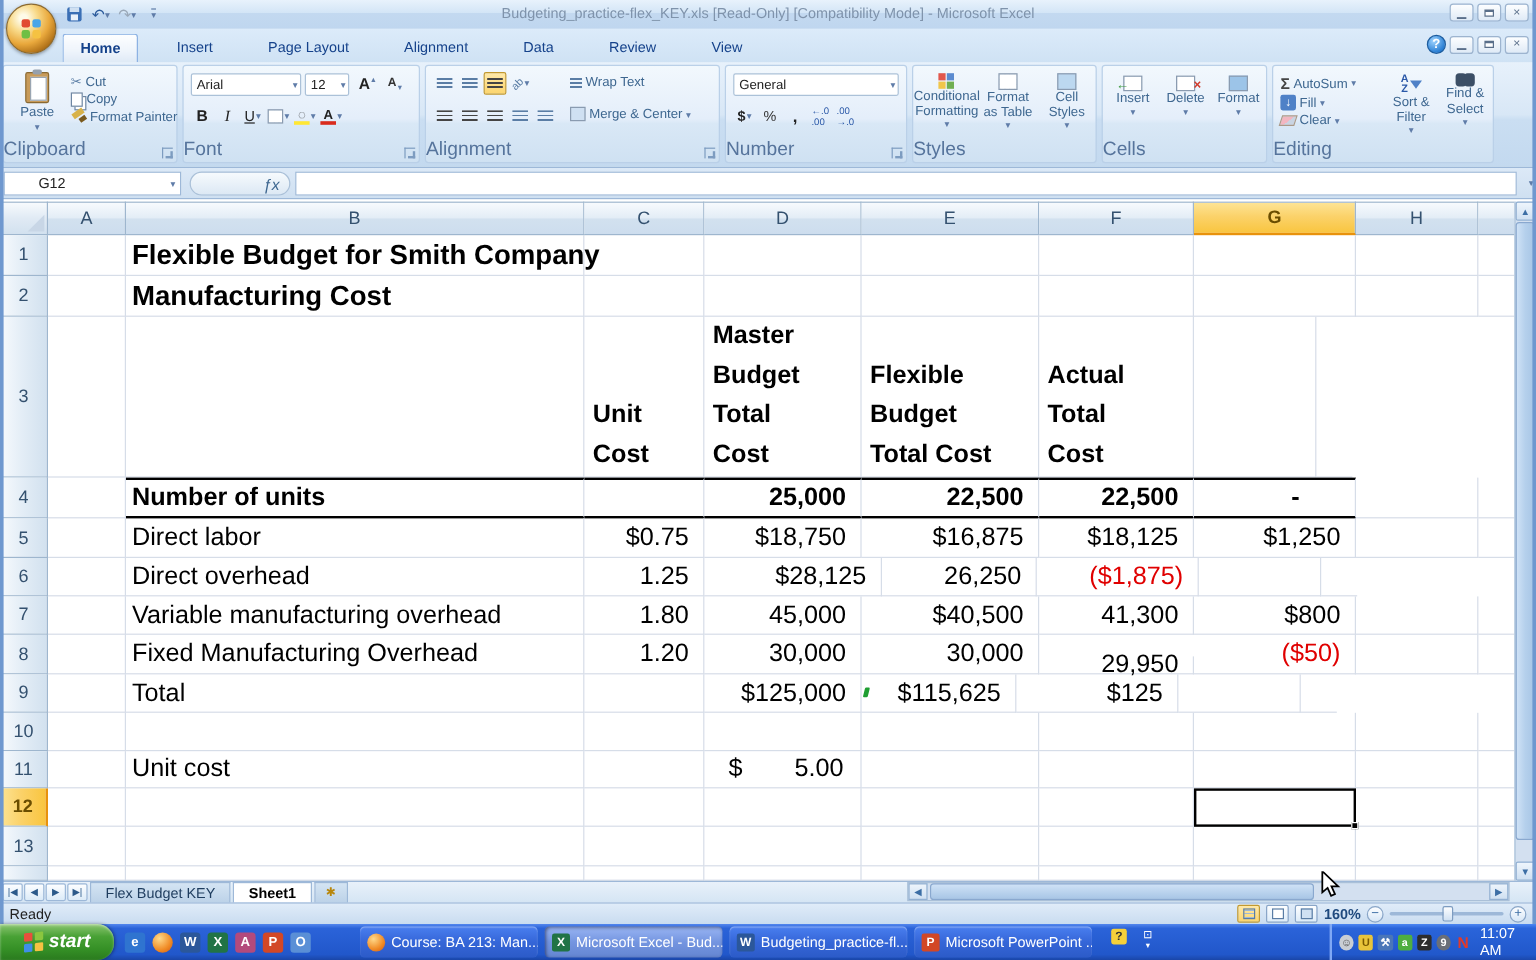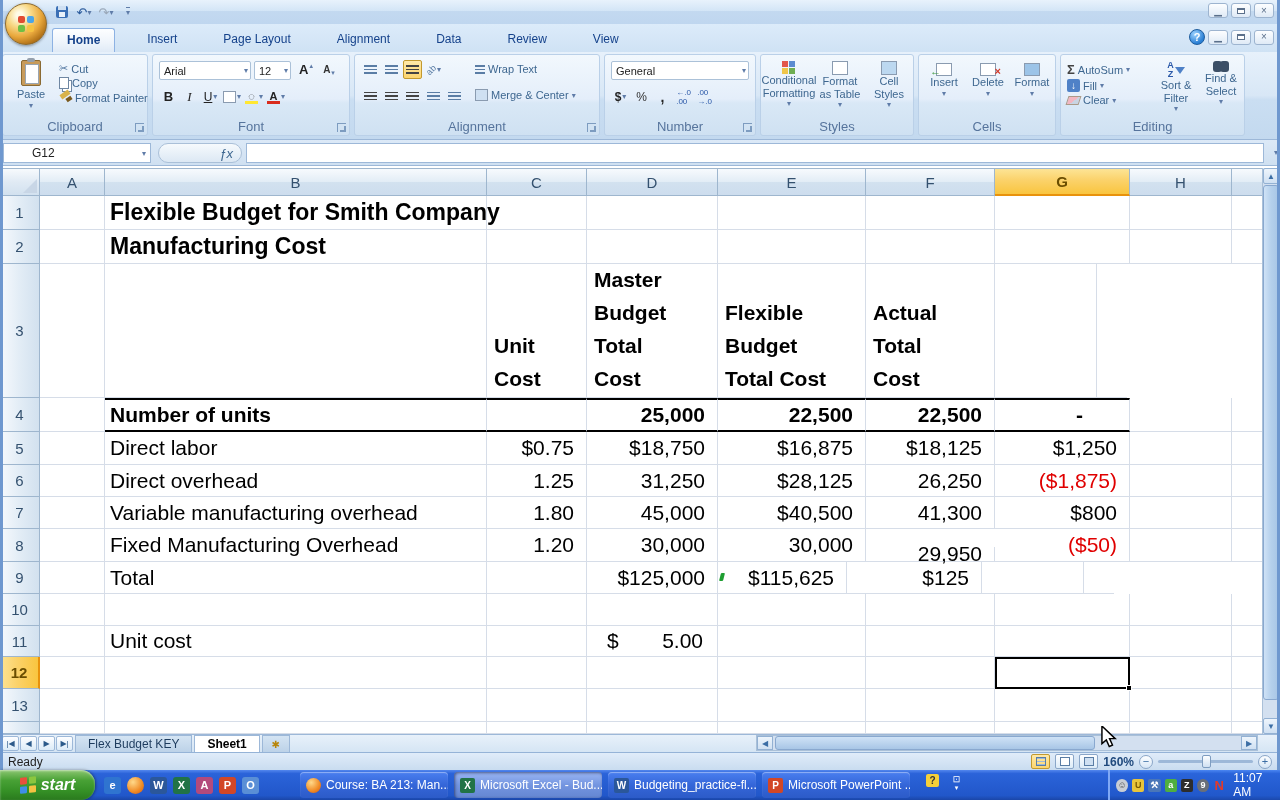--- a/index.html
+++ b/index.html
@@ -36,21 +36,21 @@
   .rtab{padding:4px 14px 0 14px;color:#15428b;font-size:12px;margin-right:18px;border-radius:3px 3px 0 0}
   .rtab.active{background:linear-gradient(#fdfeff,#eef4fb 60%,#dfeaf6);border:1px solid #8db2e3;border-bottom:none;font-weight:bold}
   .tr-right{position:absolute;right:6px;top:5px;display:flex;align-items:center;gap:3px}
   .helpbtn{width:16px;height:16px;border-radius:50%;background:radial-gradient(circle at 35% 30%,#9fd4ff,#2a7fd4 70%);color:#fff;
      font-weight:bold;font-size:11px;display:flex;align-items:center;justify-content:center;border:1px solid #1c5c9e}
   
   .ribbon{position:absolute;left:0;top:52px;width:1280px;height:88px;
     background:linear-gradient(#e7f1fb,#d8e7f6 50%,#cadef2 55%,#c3d9ef);border-bottom:1px solid #9db8d8;z-index:38}
   .rgroup{position:absolute;top:2px;height:82px;border:1px solid #bad0e8;border-radius:3px;
     background:linear-gradient(#f2f8fd,#e4eefa 55%,#d9e8f6 60%,#cfe1f2)}
-  .glabel{position:absolute;left:0;right:0;bottom:1px;text-align:center;font-size:13px;color:#56749c}
+  .glabel{position:absolute;left:0;right:0;bottom:1px;font-size:16px;color:#56749c}
   .launcher{position:absolute;right:3px;bottom:3px;width:9px;height:9px;border-left:1px solid #7d9cc0;border-top:1px solid #7d9cc0}
   .launcher:after{content:"";position:absolute;right:0;bottom:0;width:4px;height:4px;border-right:2px solid #7d9cc0;border-bottom:2px solid #7d9cc0}
   .rbtn{display:flex;align-items:center;gap:3px;font-size:11px;color:#3e6790;padding:1px 2px;border-radius:2px;white-space:nowrap}
   .rbig{position:absolute;display:flex;flex-direction:column;align-items:center;text-align:center;font-size:11px;color:#3e6790;line-height:1.15}
   .combo{background:#fff;border:1px solid #abc1d8;height:19px;display:flex;align-items:center;font-size:11px;color:#222;padding:0 2px 0 4px;border-radius:2px}
   .combo .arr{margin-left:auto;color:#5f7globalca}
   .arr{font-size:8px;color:#5f7ca8}
   .tool{height:19px;min-width:19px;border:1px solid transparent;border-radius:2px;display:flex;align-items:center;justify-content:center;gap:1px;color:#333}
   .tool.on{background:linear-gradient(#ffe9a8,#fcd56e);border:1px solid #c2992f}
   .ic{display:inline-block}
@@ -195,20 +195,21 @@
         <span class="arr">▾</span>
       </span>
     <span class="qbtn gray">
         <span>↷</span>
         <span class="arr gray">▾</span>
       </span>
     <span class="qbtn">
         <span class="arr" style="border-top:1px solid #5f7ca8">▾</span>
       </span>
   </div>
+  <div class="title-text">Budgeting_practice-flex_KEY.xls  [Read-Only]  [Compatibility Mode] -  Microsoft Excel</div>
   <div class="winbtns">
     <span class="wb">▁</span>
     <span class="wb">
         <span class="rest"></span>
       </span>
     <span class="wb">×</span>
   </div>
 </div>
 
 <div class="orb">
@@ -569,21 +570,20 @@
         <div class="cell num" style="width: 148px;">$16,875</div>
         <div class="cell num" style="width: 129px;">$18,125</div>
         <div class="cell num" style="width: 135px;">$1,250</div>
         <div class="cell" style="width: 102px;"></div>
         <div class="cell nobr" style="width: 30px;"></div>
       </div>
       <div class="grow" style="height: 32px;">
         <div class="cell" style="width: 65px;"></div>
         <div class="cell" style="width: 382px;">Direct overhead</div>
         <div class="cell num" style="width: 100px;">1.25</div>
-        <div class="cell num" style="width: 131px;">31,250</div>
         <div class="cell num" style="width: 148px;">$28,125</div>
         <div class="cell num" style="width: 129px;">26,250</div>
         <div class="cell num red" style="width: 135px;">($1,875)</div>
         <div class="cell" style="width: 102px;"></div>
         <div class="cell nobr" style="width: 30px;"></div>
       </div>
       <div class="grow" style="height: 32px;">
         <div class="cell" style="width: 65px;"></div>
         <div class="cell" style="width: 382px;">Variable manufacturing overhead</div>
         <div class="cell num" style="width: 100px;">1.80</div>

